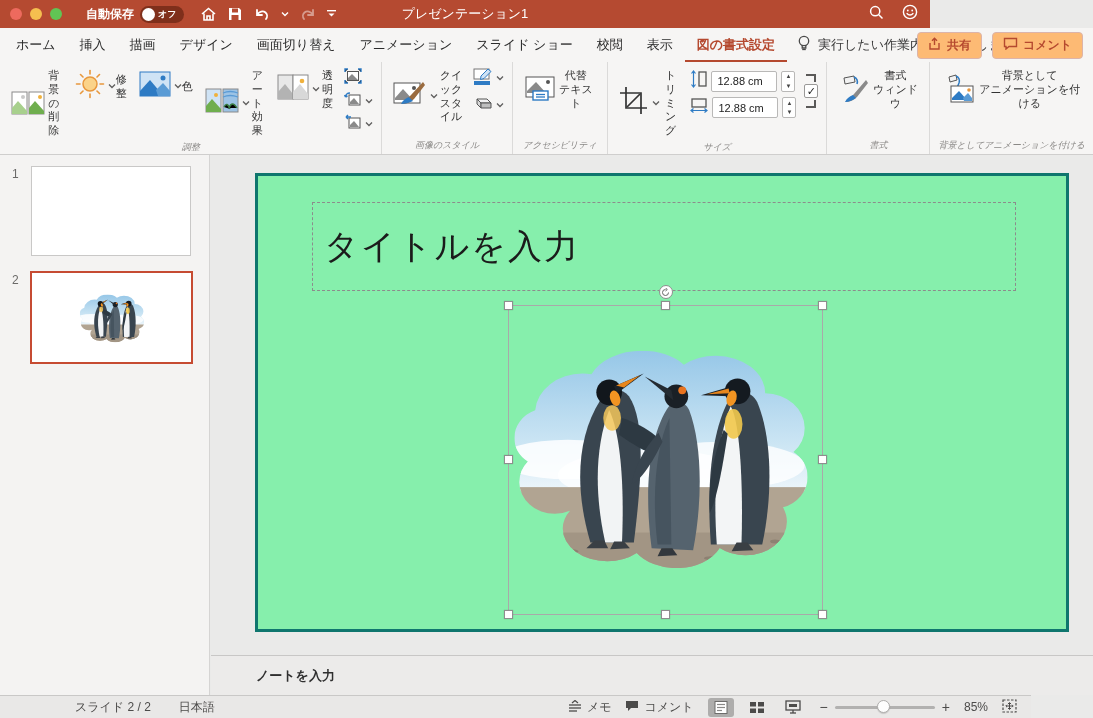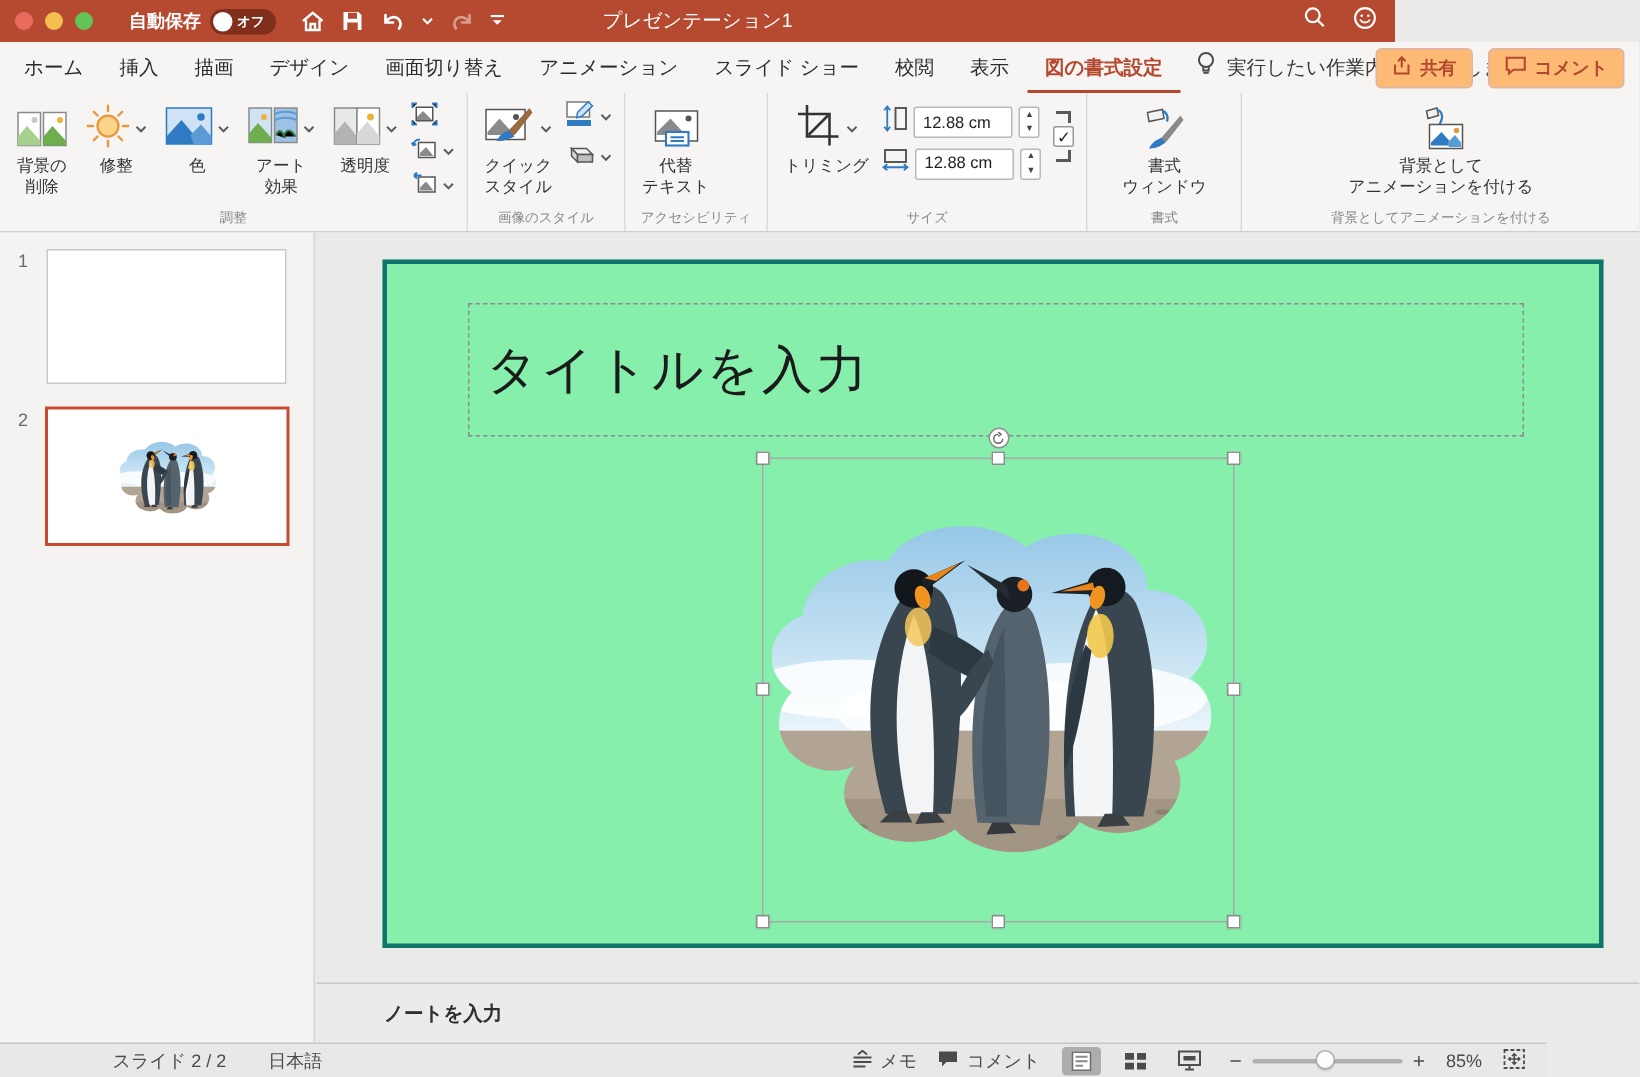--- a/index.html
+++ b/index.html
@@ -29,22 +29,22 @@
   .helpbox { display:flex; align-items:center; gap:7px; margin-left:10px; }
   .helptext { font-size:13px; color:#3a3a3a; white-space:nowrap; }
   .tabrow-right { position:absolute; right:10px; display:flex; gap:10px; }
   .pill-btn { display:flex; align-items:center; gap:5px; border:1px solid #dcb4aa; background:#fdba74; border-radius:4px; padding:4px 10px; color:#b5492f; font-size:12px; font-weight:700; }
 
   
   .ribbon { position:absolute; left:0; top:62px; width:1093px; height:93px; background:#f6f5f4; border-bottom:1px solid #cfcecd; display:flex; }
   .rgroup { display:flex; flex-direction:column; padding:4px 8px 2px; position:relative; }
   .rgroup + .rgroup { border-left:1px solid #dbdad9; }
   .rgroup-content { display:flex; align-items:flex-start; gap:6px; flex:1; }
-  .rgroup-label { text-align:center; font-size:9px; color:#8a8886; height:14px; line-height:14px; white-space:nowrap; }
-  .rbtn { display:flex; flex-direction:column; align-items:center; padding:2px 3px; border-radius:3px; }
+  .rgroup-label { text-align:center; font-size:9px; color:#8a8886; height:14px; line-height:14px; white-space:nowrap;font-style:italic; }
+  .rbtn { display:flex; flex-direction:row; align-items:center; padding:2px 3px; border-radius:3px; }
   .rbtn .icon-row { display:flex; align-items:center; gap:3px; height:36px; }
   .btn-label { font-size:11px; line-height:1.25; color:#333; text-align:center; white-space:pre-line; margin-top:1px; }
   .chev { display:flex; }
   .smallcol { display:flex; flex-direction:column; justify-content:flex-start; gap:5px; padding-top:3px; }
   .smallbtn { display:flex; align-items:center; gap:3px; height:18px; }
   .size-fields { display:flex; flex-direction:column; gap:5px; padding-top:4px; }
   .size-row { display:flex; align-items:center; gap:4px; }
   .size-input { width:66px; height:21px; border:1px solid #b9b8b7; background:#fff; font-size:11px; color:#222; font-family:"Liberation Sans",sans-serif; padding:0 5px; border-radius:2px; }
   .stepper { display:flex; flex-direction:column; width:14px; height:21px; border:1px solid #b9b8b7; border-radius:2px; background:#fff; }
   .stepper span { flex:1; display:flex; align-items:center; justify-content:center; font-size:6px; color:#444; line-height:1; }

